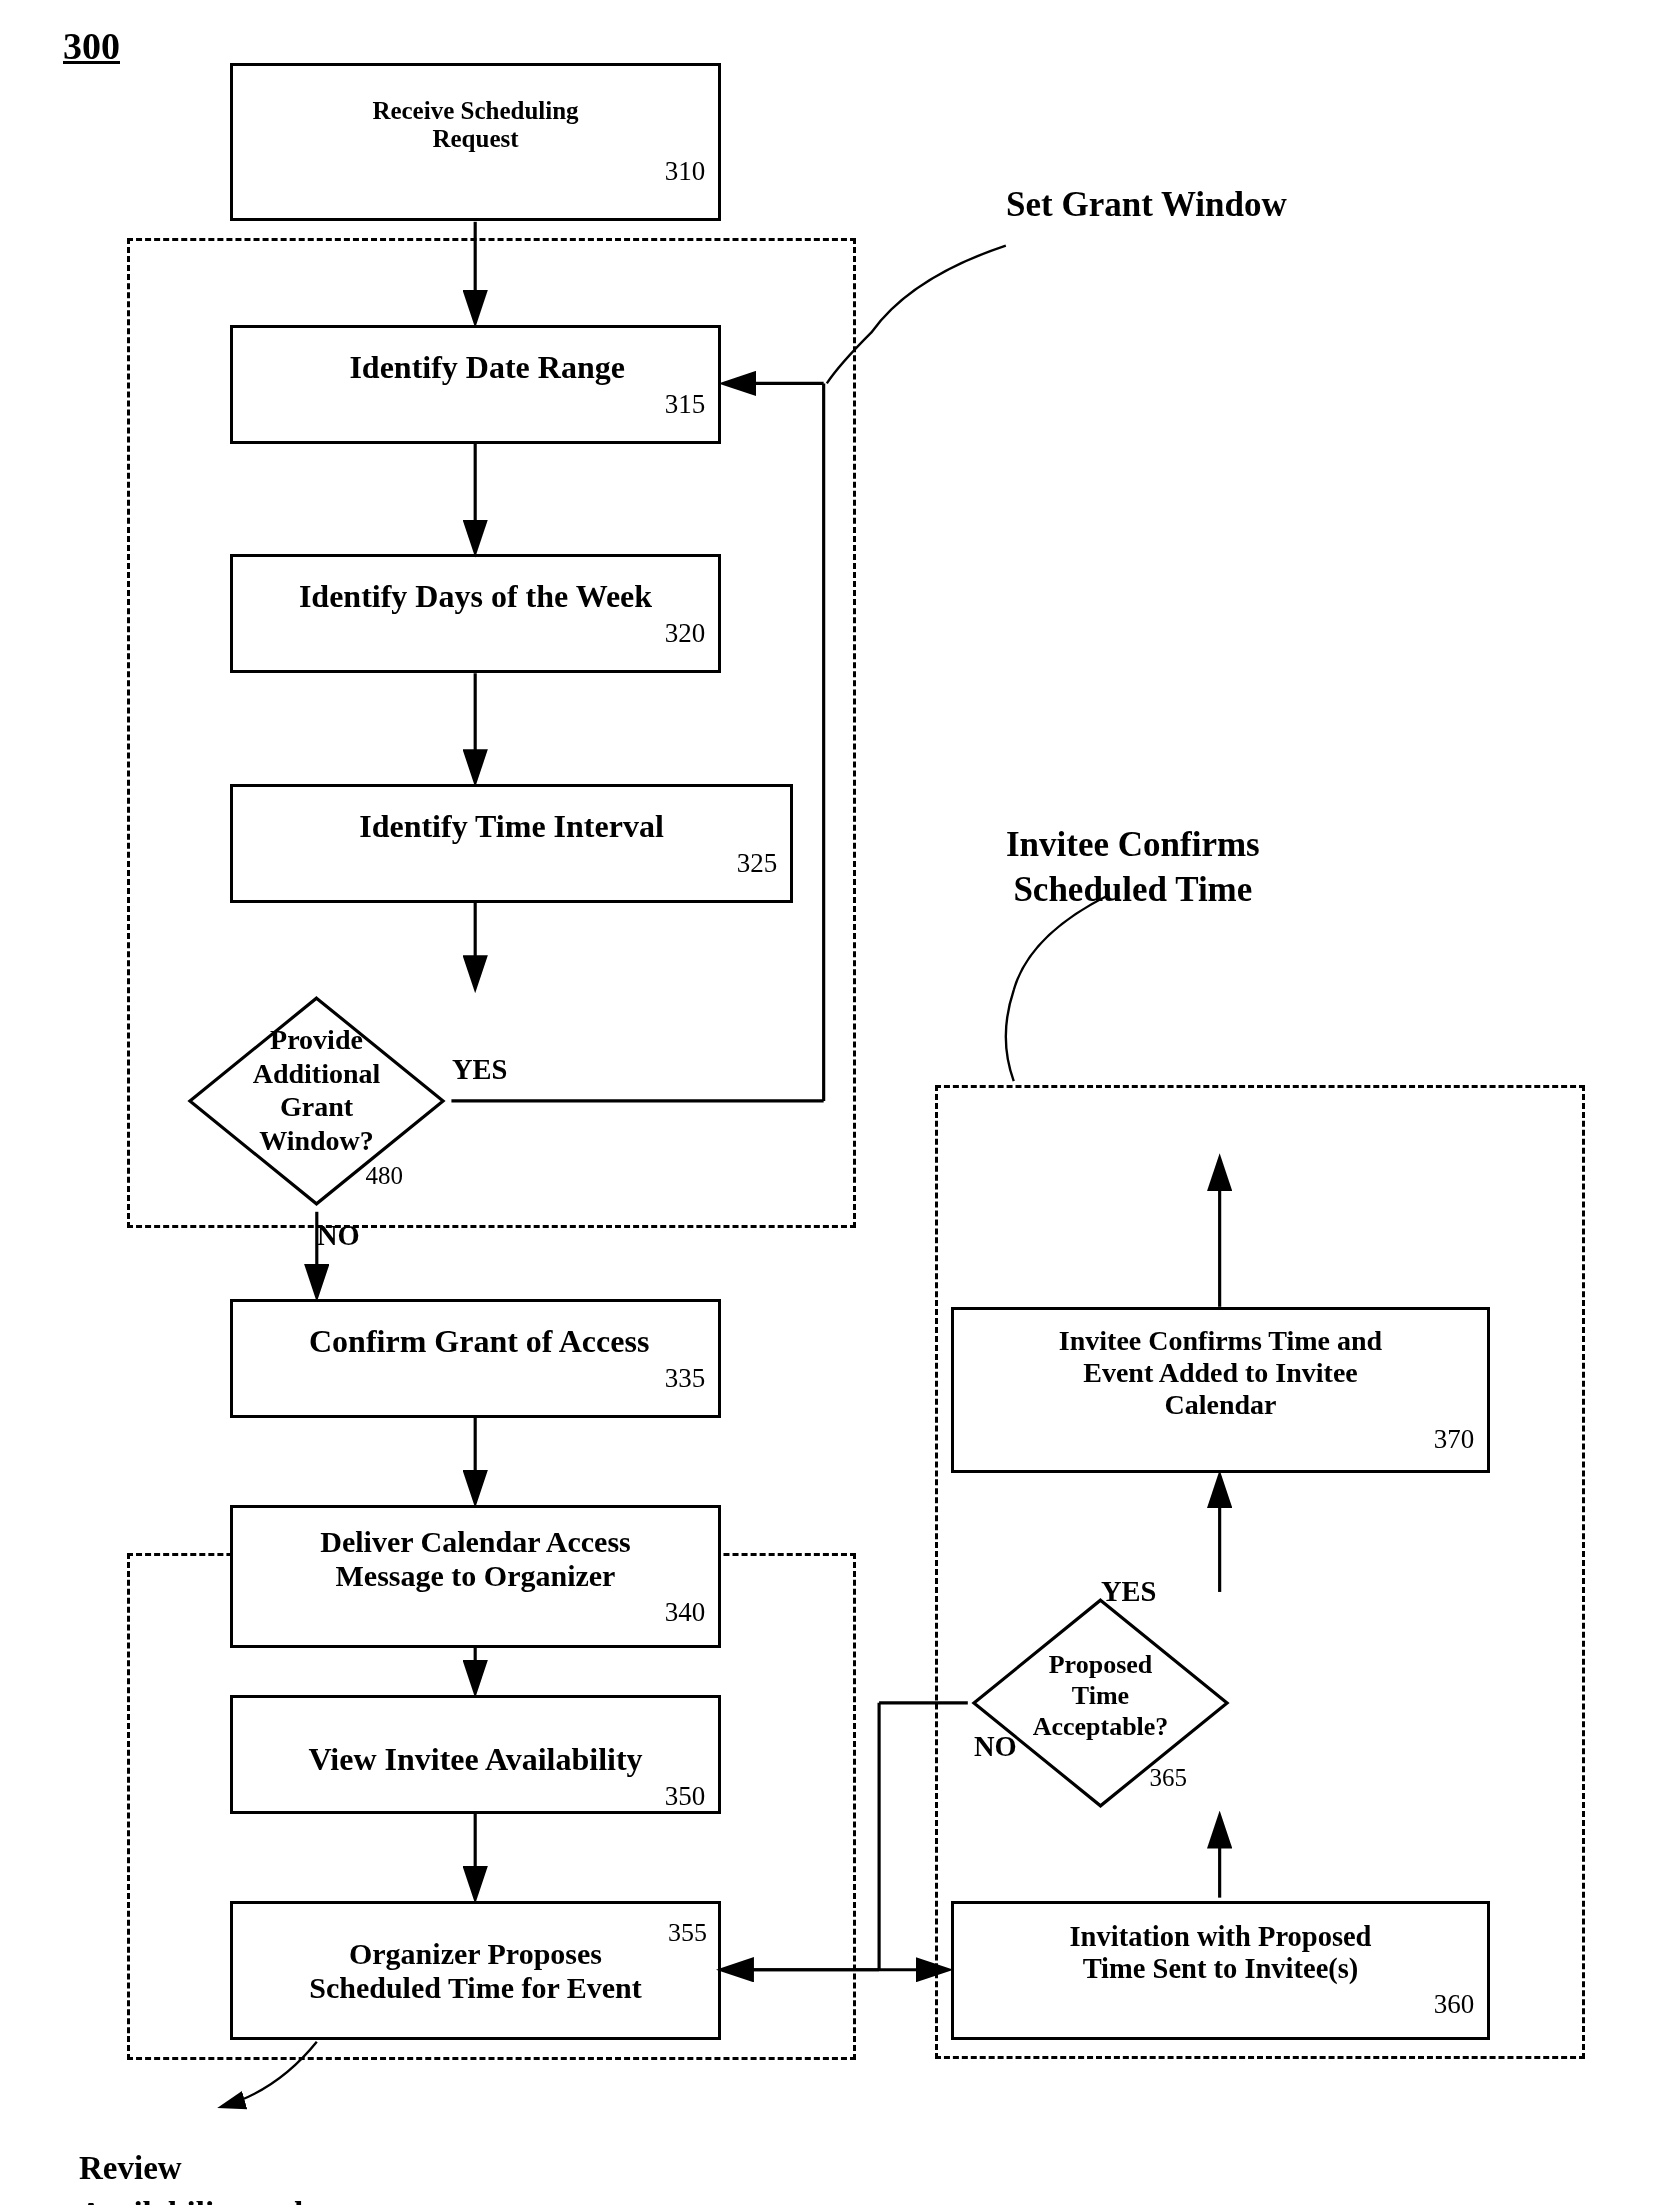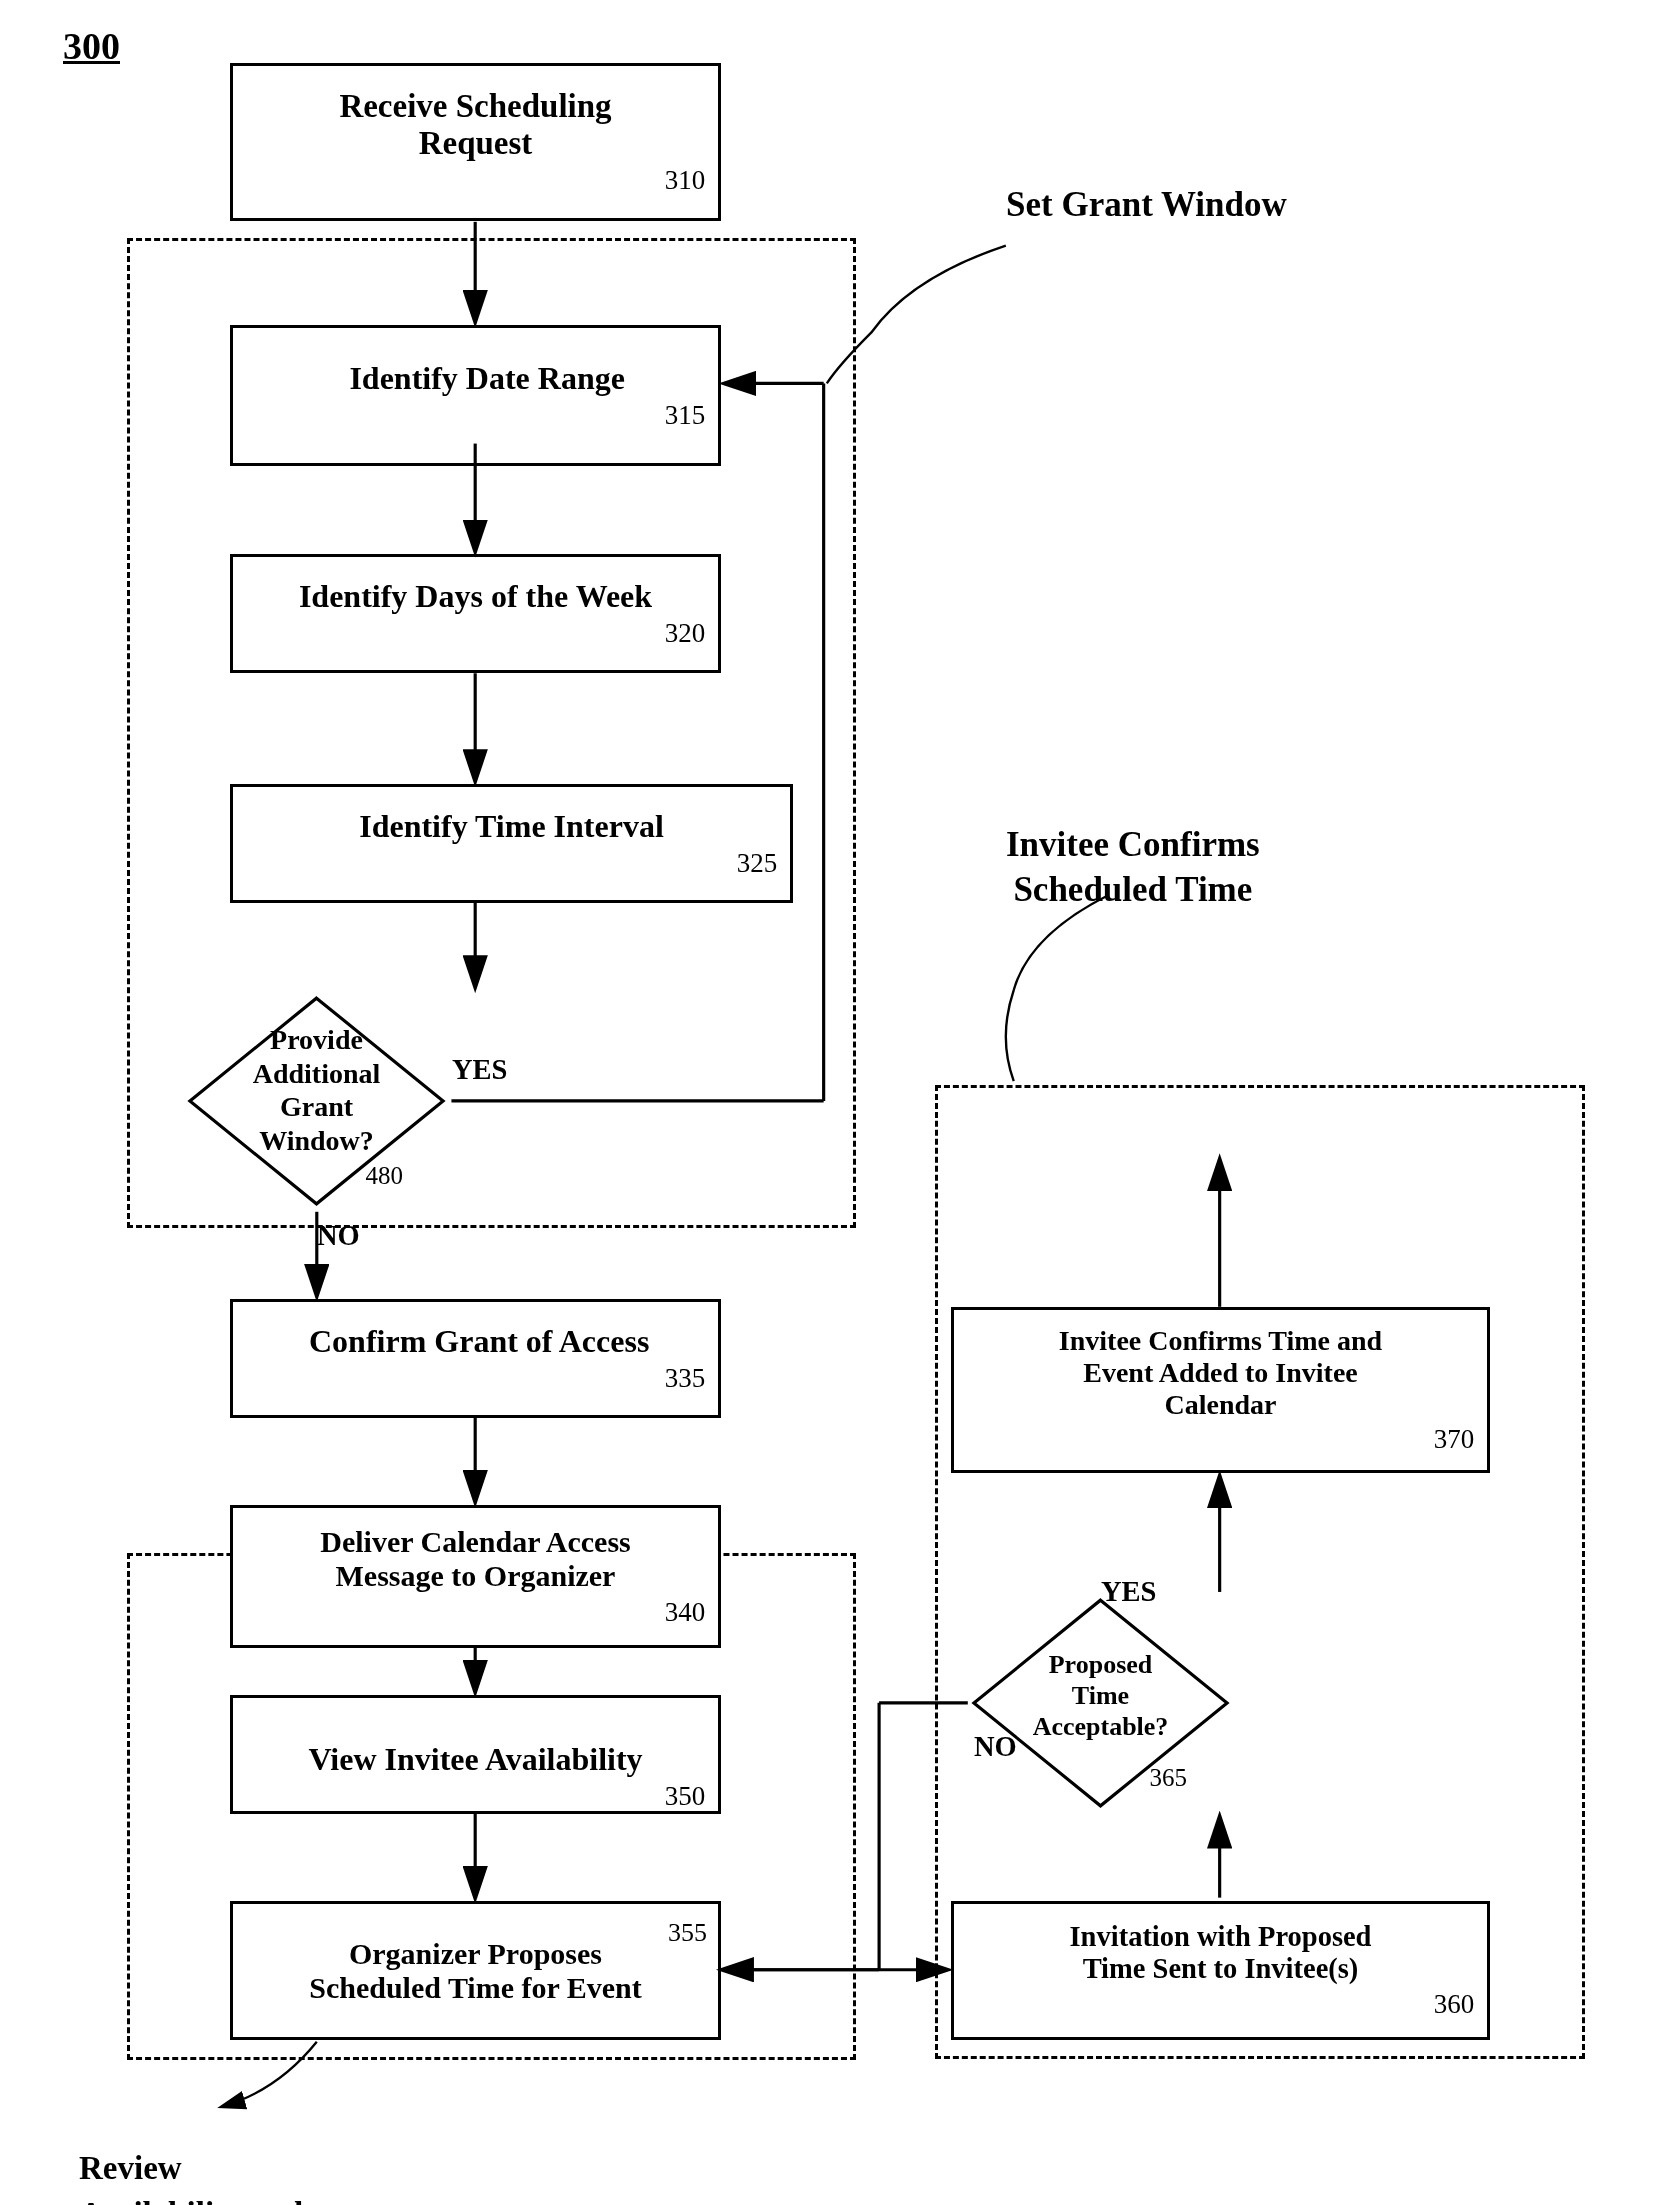--- a/index.html
+++ b/index.html
@@ -126,26 +126,26 @@
 
   <div class="ref-number">300</div>
 
   <div class="dashed-rect" style="left:127px; top:238px; width:729px; height:990px;"></div>
 
   <div class="dashed-rect" style="left:127px; top:1553px; width:729px; height:507px;"></div>
 
   <div class="dashed-rect" style="left:935px; top:1085px; width:650px; height:974px;"></div>
 
   <div class="flow-box" style="left:230px; top:63px; width:491px; height:158px;">
-    <span style="white-space:pre-line; font-size:33px;">Receive Scheduling
+    <span style="white-space:pre-line; font-size:25px;">Receive Scheduling
 Request</span>
     <span class="box-num">310</span>
   </div>
 
-  <div class="flow-box" style="left:230px; top:325px; width:491px; height:141px;padding-left:36px;">
+  <div class="flow-box" style="left:230px; top:325px; width:491px; height:119px;padding-left:36px;">
     <span style="font-size:32px;">Identify Date Range</span>
     <span class="box-num">315</span>
   </div>
 
   <div class="flow-box" style="left:230px; top:554px; width:491px; height:119px;">
     <span style="font-size:32px;">Identify Days of the Week</span>
     <span class="box-num">320</span>
   </div>
 
   <div class="flow-box" style="left:230px; top:784px; width:563px; height:119px;">

